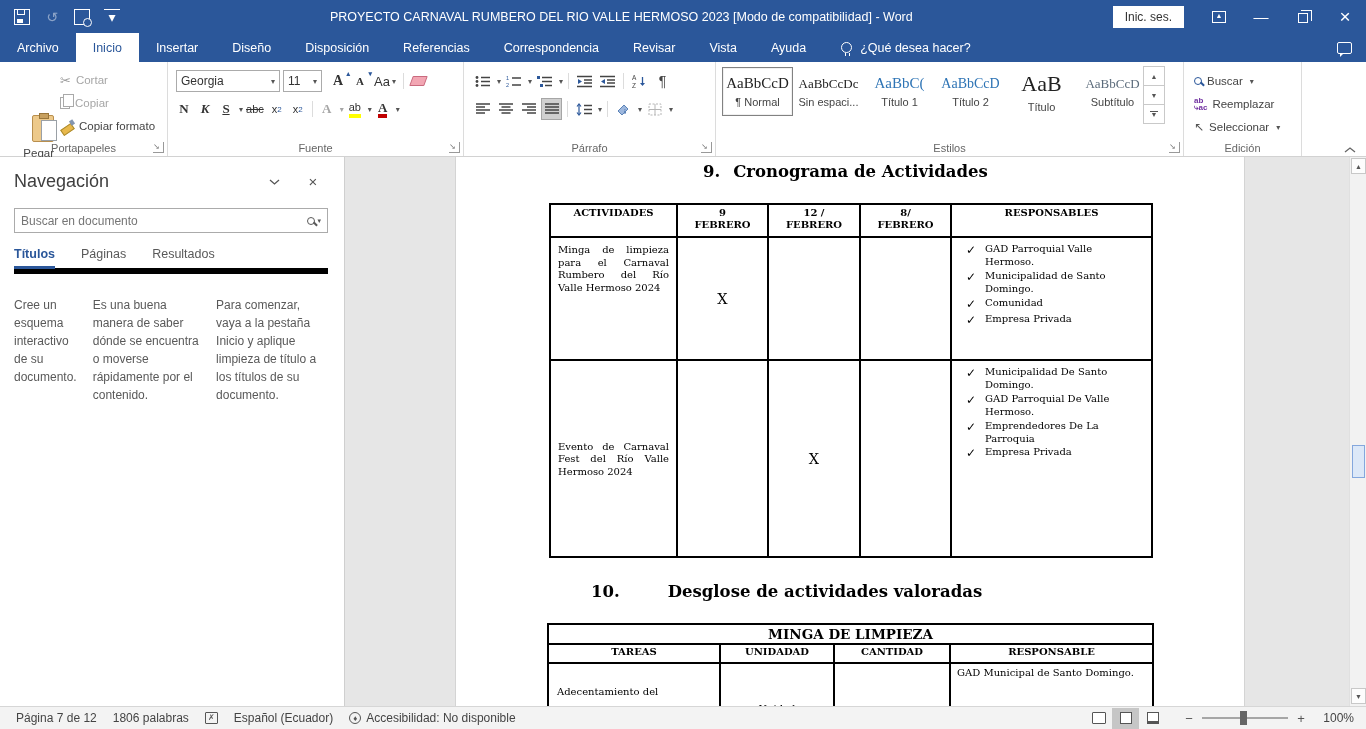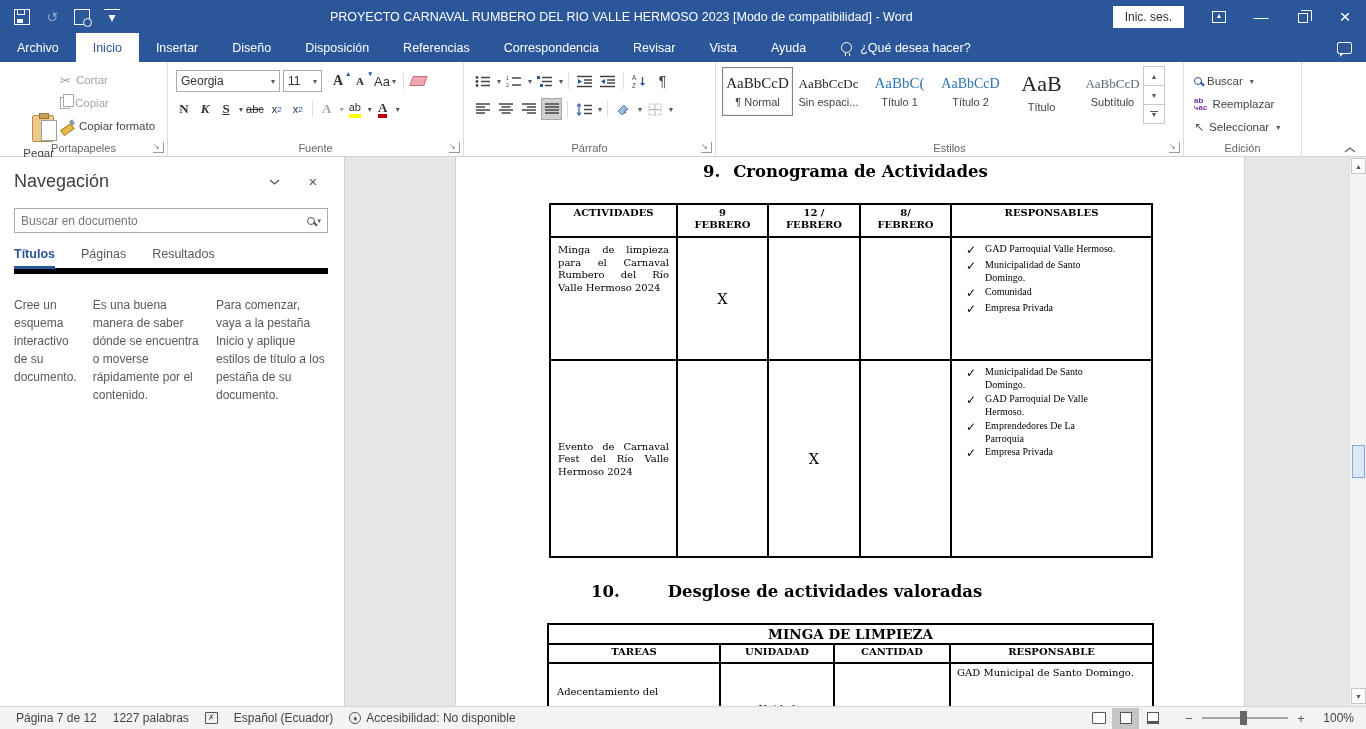--- a/index.html
+++ b/index.html
@@ -135,21 +135,21 @@
   .h10 .num { margin-right:48px; }
 
   table.doc { border-collapse:collapse; table-layout:fixed; }
   table.doc td, table.doc th { border:2px solid #000; font-size:10px; vertical-align:top; overflow:hidden; }
   .t1 { position:absolute; left:93px; top:46px; width:602px; }
   .t1 th { font-weight:bold; text-align:center; vertical-align:middle; white-space:pre-line; line-height:1.15; padding:2px; }
   .t1 .act { padding:6px 7px 4px 7px; text-align:justify; line-height:1.26; }
   .t1 .act.mid { vertical-align:middle; }
   .t1 .xc { text-align:center; vertical-align:middle; font-size:14.5px; }
   .t1 .resp { padding:4px 4px 4px 14px; }
-  .chkitem { display:flex; line-height:1.34;font-family:Liberation Serif, serif; }
+  .chkitem { display:flex; line-height:1.34; }
   .chkitem .chk { width:19px; flex:none; font-family:"DejaVu Sans",sans-serif; font-size:12px; }
   .chkitem .chk::before { content:"✓"; }
   .chkitem .ctext { max-width:131px; }
 
   .t2 { position:absolute; left:91px; top:466px; width:605px; }
   .t2 .ttitle { font-weight:bold; text-align:center; padding:1px 2px; font-size:13.5px; }
   .t2 th { font-weight:bold; text-align:center; padding:1px 2px; }
   .t2 .tarea { padding:22px 8px 0 8px; }
   .t2 .unid { text-align:center; padding-top:39px; }
   .t2 .resp2 { padding:2px 6px; text-align:justify; line-height:1.3; }
@@ -471,21 +471,21 @@
         <span class="dd">▾</span>
       </div>
       <div class="nav-tabs">
         <span class="ntab active">Títulos</span>
         <span class="ntab">Páginas</span>
         <span class="ntab">Resultados</span>
       </div>
       <div class="nav-body">
         <p>Cree un esquema interactivo de su documento.</p>
         <p>Es una buena manera de saber dónde se encuentra o moverse rápidamente por el contenido.</p>
-        <p>Para comenzar, vaya a la pestaña Inicio y aplique estilos de título a los pestaña de su documento.</p>
+        <p>Para comenzar, vaya a la pestaña Inicio y aplique limpieza de título a los títulos de su documento.</p>
       </div>
     </div>
 
     <div class="docarea">
       <div class="page">
 
         <div class="h9">
           <span class="num">9.</span>
           <span>Cronograma de Actividades</span>
         </div>
@@ -596,21 +596,21 @@
 
     <div class="vscroll">
       <span class="vbtn up">▲</span>
       <span class="vthumb"></span>
       <span class="vbtn down">▼</span>
     </div>
   </div>
 
   <div class="statusbar">
     <span class="sb-item">Página 7 de 12</span>
-    <span class="sb-item">1227 palabras</span>
+    <span class="sb-item">1806 palabras</span>
     <span class="sb-item">
         <span class="ic-book">✗</span>
       </span>
     <span class="sb-item">Español (Ecuador)</span>
     <span class="sb-item">
       <span class="ic-a11y">♦</span>
       <span>Accesibilidad: No disponible</span>
     </span>
     <span class="sb-right">
       <span class="viewbtn">

